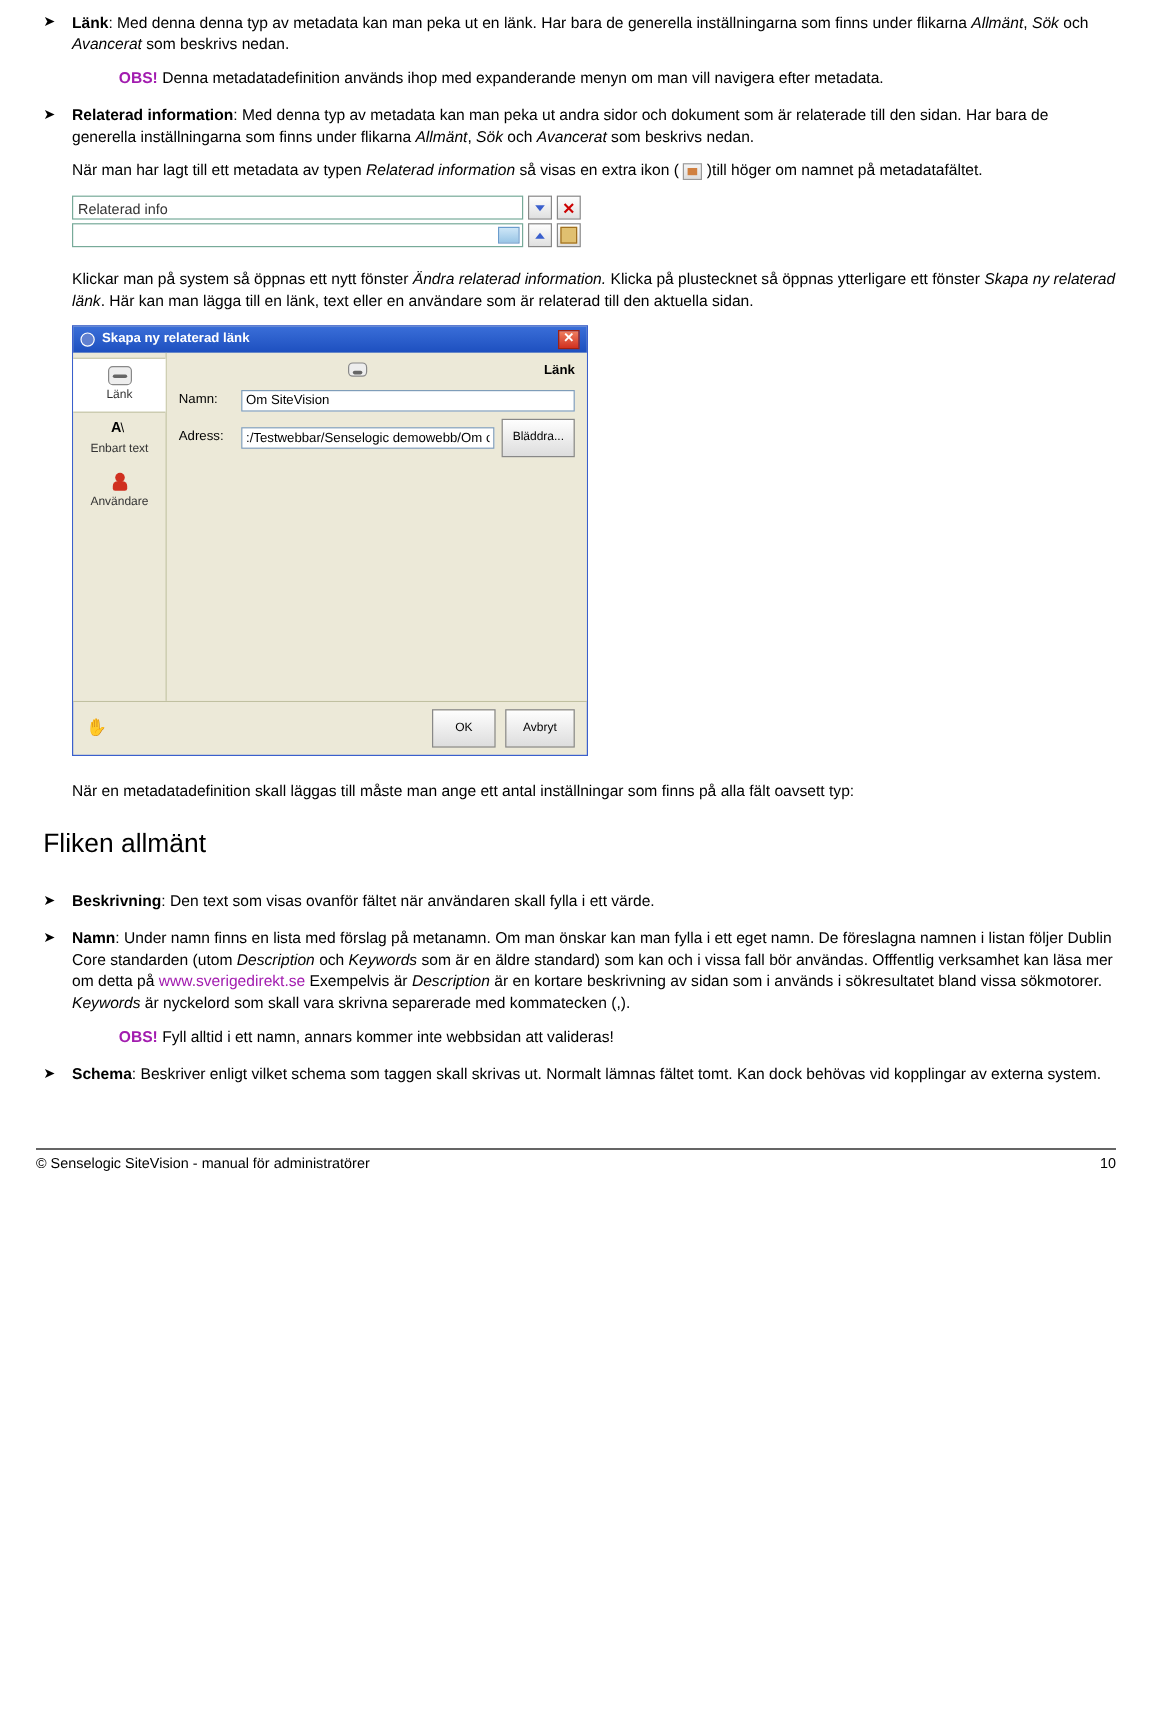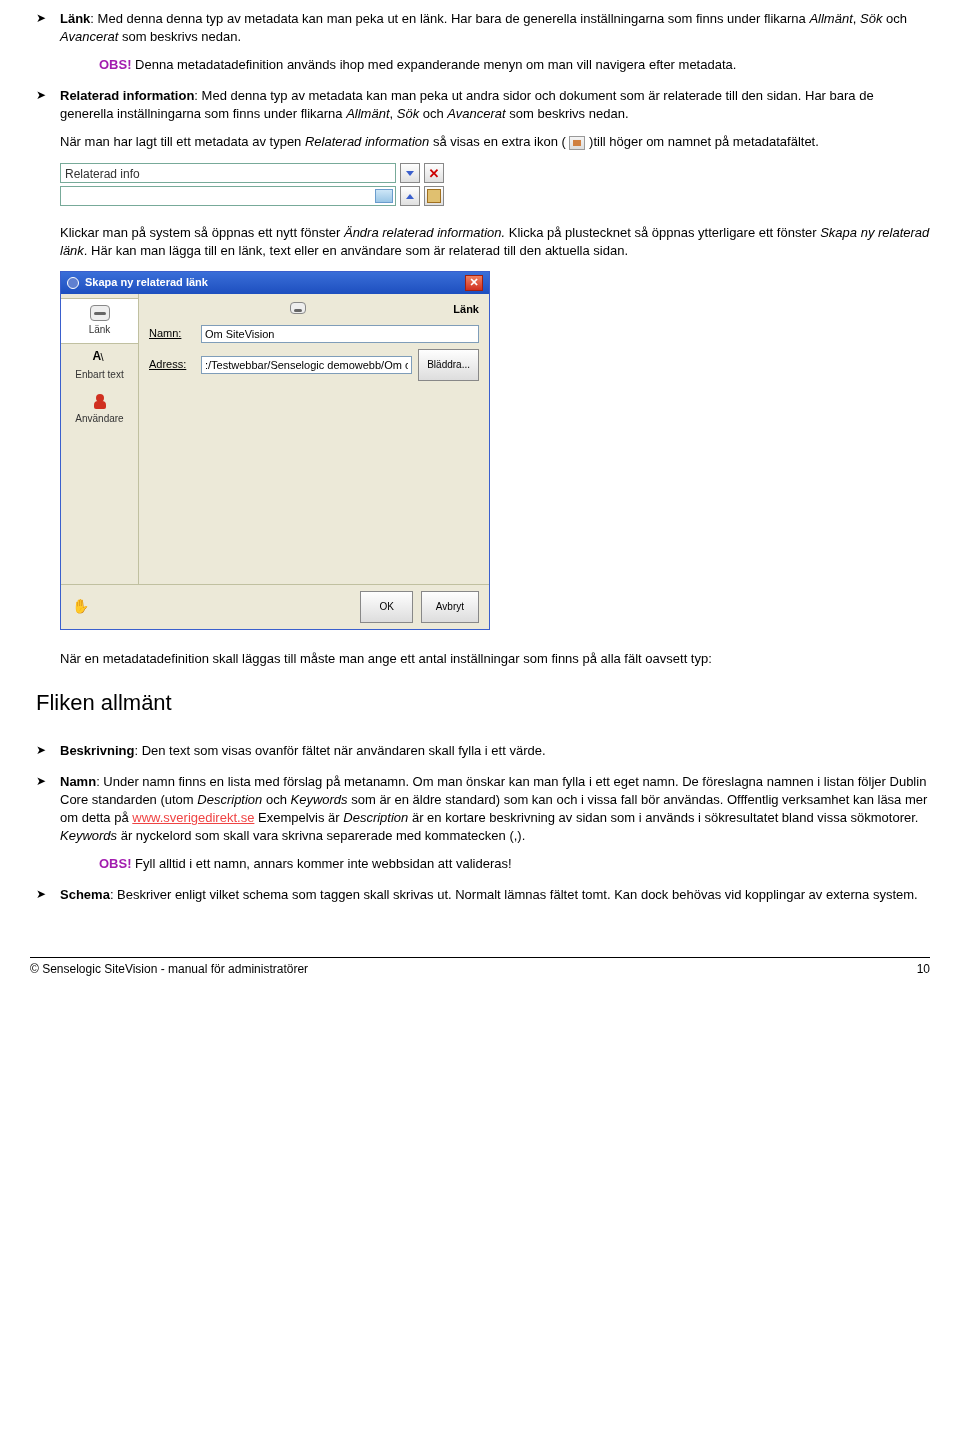--- a/index.html
+++ b/index.html
@@ -25,40 +25,40 @@
     content: "➤";
     position: absolute;
     left: 6px;
     top: 0;
     color: #000;
     font-size: 12px;
   }
   .bold { font-weight: bold; }
   .italic { font-style: italic; }
   .red { color: #a21caf; margin-left: 39px; }
-  .link { color: #ef4444; text-decoration: underline; }
+  .link { color: #a21caf; }
   .para { margin-bottom: 10px; }
   .indent { padding-left: 30px; }
   .icon-inline {
     display: inline-block;
     width: 16px; height: 14px;
     vertical-align: middle;
     border: 1px solid #999;
     background: linear-gradient(#f5f5f5,#ddd);
     position: relative;
   }
   .icon-inline::after{
     content:"";
     position:absolute;
     left:3px; top:3px; width:8px; height:6px;
     background:#d08040;
   }
   
   .relinfo-box {
-    width: 384px;
+    width: 424px;
     margin: 6px 0 18px 30px;
   }
   .relinfo-row {
     display:flex;
     align-items:center;
     gap:4px;
     margin-bottom:3px;
   }
   .relinfo-label {
     flex:1;
@@ -160,21 +160,21 @@
     padding:8px 10px;
   }
   .dlg-section-title{
     font-weight:bold;
     margin-bottom:8px;
     display:flex;align-items:center;gap:6px;
   }
   .form-row{
     display:flex;align-items:center;gap:6px;margin-bottom:6px;
   }
-  .form-row label{width:46px;font-size:11px;text-decoration:underline;}
+  .form-row label{width:46px;font-size:11px;}
   .form-row input{
     flex:1;border:1px solid #7f9db9;background:#fff;height:18px;font-size:11px;padding:0 3px;
   }
   .btn-small{
     border:1px solid #888;background:linear-gradient(#fefefe,#ddd);
     font-size:10px;padding:1px 8px;height:32px;
   }
   .dlg-footer{
     border-top:1px solid #c0c0a0;
     padding:6px 10px;

